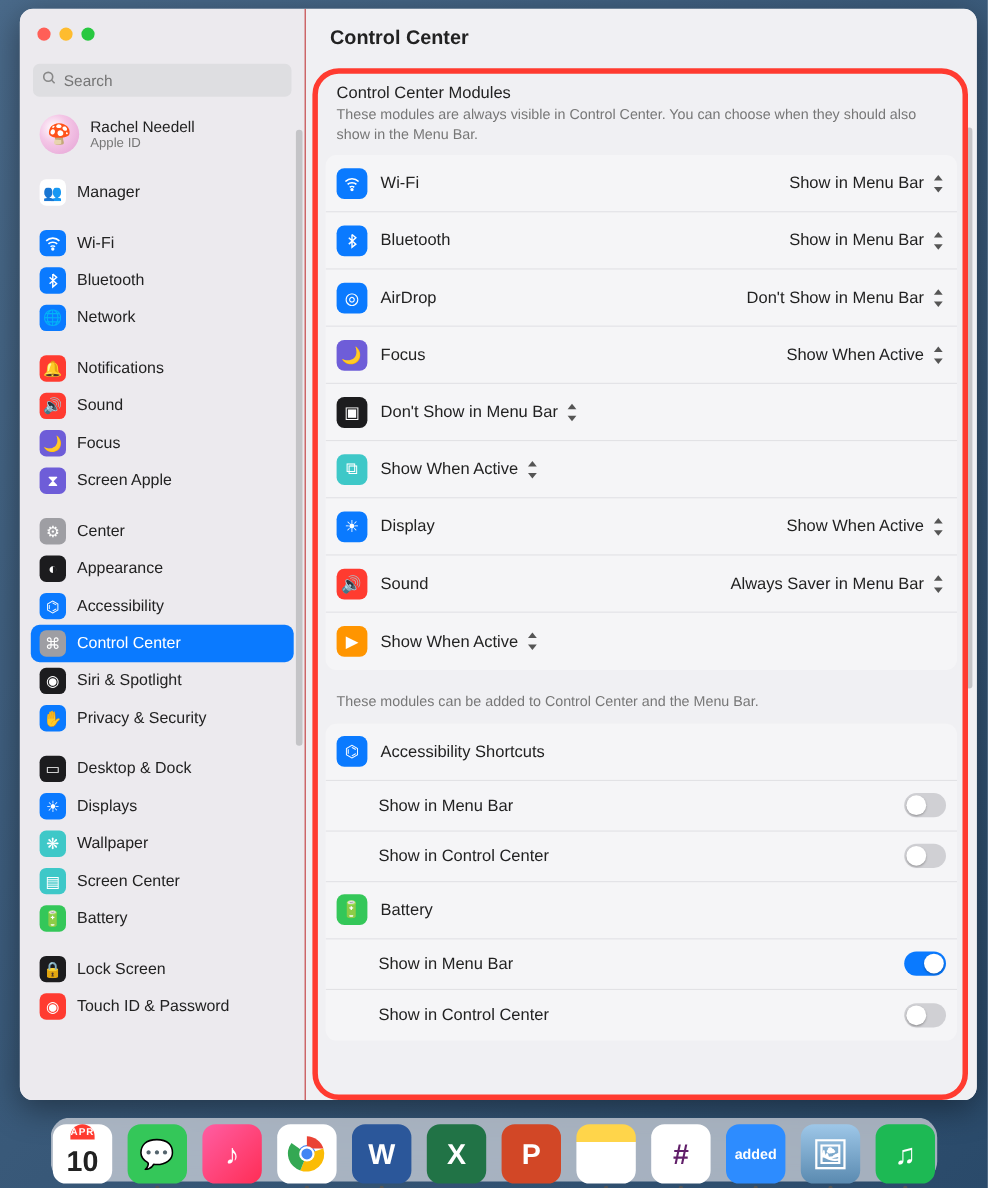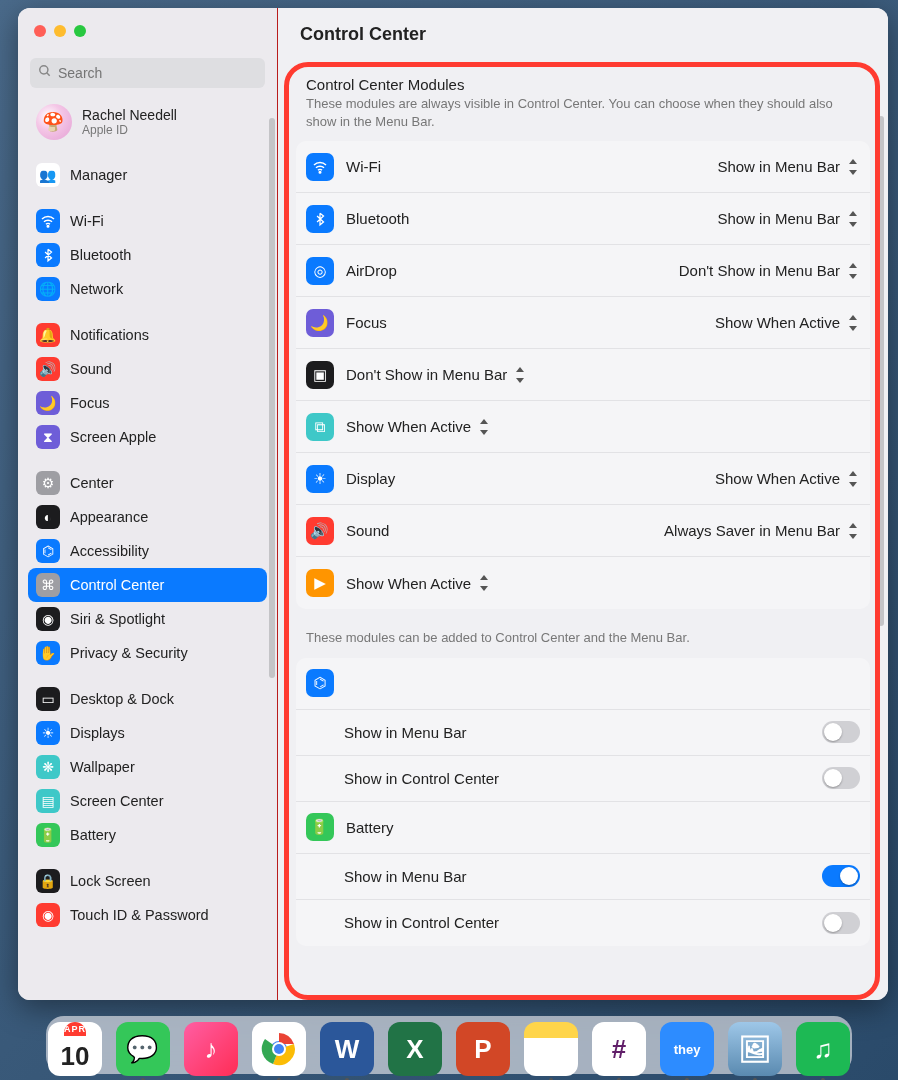--- a/index.html
+++ b/index.html
@@ -283,20 +283,21 @@
               <span class="updn"></span>
             </div>
           </div>
         </div>
 
       <div style="height:20px"></div>
       <div class="section-desc">These modules can be added to Control Center and the Menu Bar.</div>
       <div class="module-group" id="other-0">
           <div class="module-row">
             <div class="micon" style="background: rgb(10, 122, 255);">⌬</div>
+            <div class="mlabel">Accessibility Shortcuts</div>
           </div>
           <div class="sub-row">
             <div class="mlabel">Show in Menu Bar</div>
             <div class="toggle"></div>
           </div>
           <div class="sub-row">
             <div class="mlabel">Show in Control Center</div>
             <div class="toggle"></div>
           </div>
           <div class="module-row">
@@ -359,21 +360,21 @@
     </div>
     <div class="dock-item">
       <div class="dicon" style="background: linear-gradient(rgb(255, 213, 74) 30%, rgb(255, 255, 255) 30%);"></div>
       <div class="dotind"></div>
     </div>
     <div class="dock-item">
       <div class="dicon" style="background: rgb(255, 255, 255); color: rgb(97, 31, 105);">#</div>
       <div class="dotind"></div>
     </div>
     <div class="dock-item">
-      <div class="dicon" style="background: rgb(45, 140, 255); font-size: 13px;">they</div>
+      <div class="dicon" style="background: rgb(45, 140, 255); font-size: 13px;">added</div>
       <div class="dotind"></div>
     </div>
     <div class="dock-item">
       <div class="dicon" style="background: linear-gradient(rgb(158, 199, 232), rgb(90, 138, 176));">🖼</div>
       <div class="dotind"></div>
     </div>
     <div class="dock-item">
       <div class="dicon" style="background: rgb(29, 185, 84);">♫</div>
       <div class="dotind"></div>
     </div>

